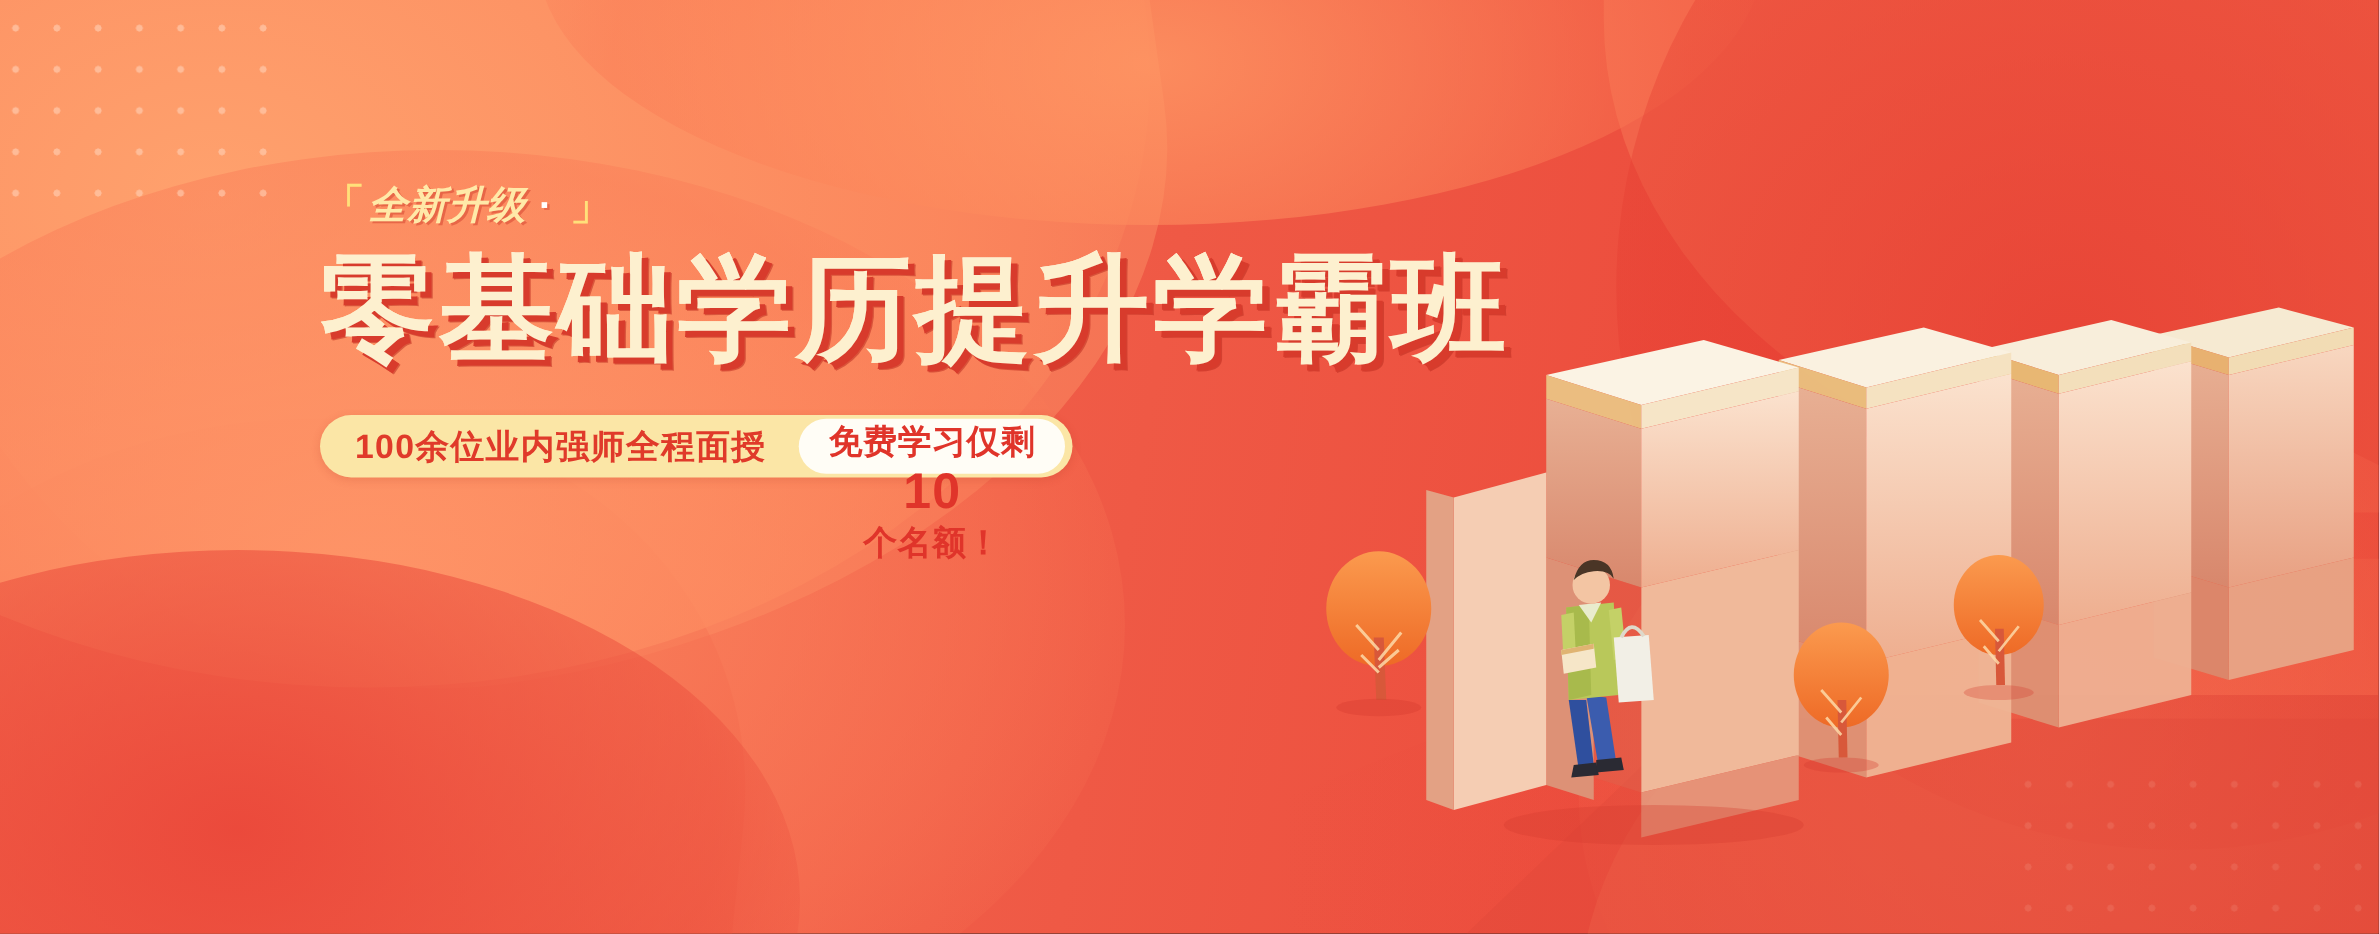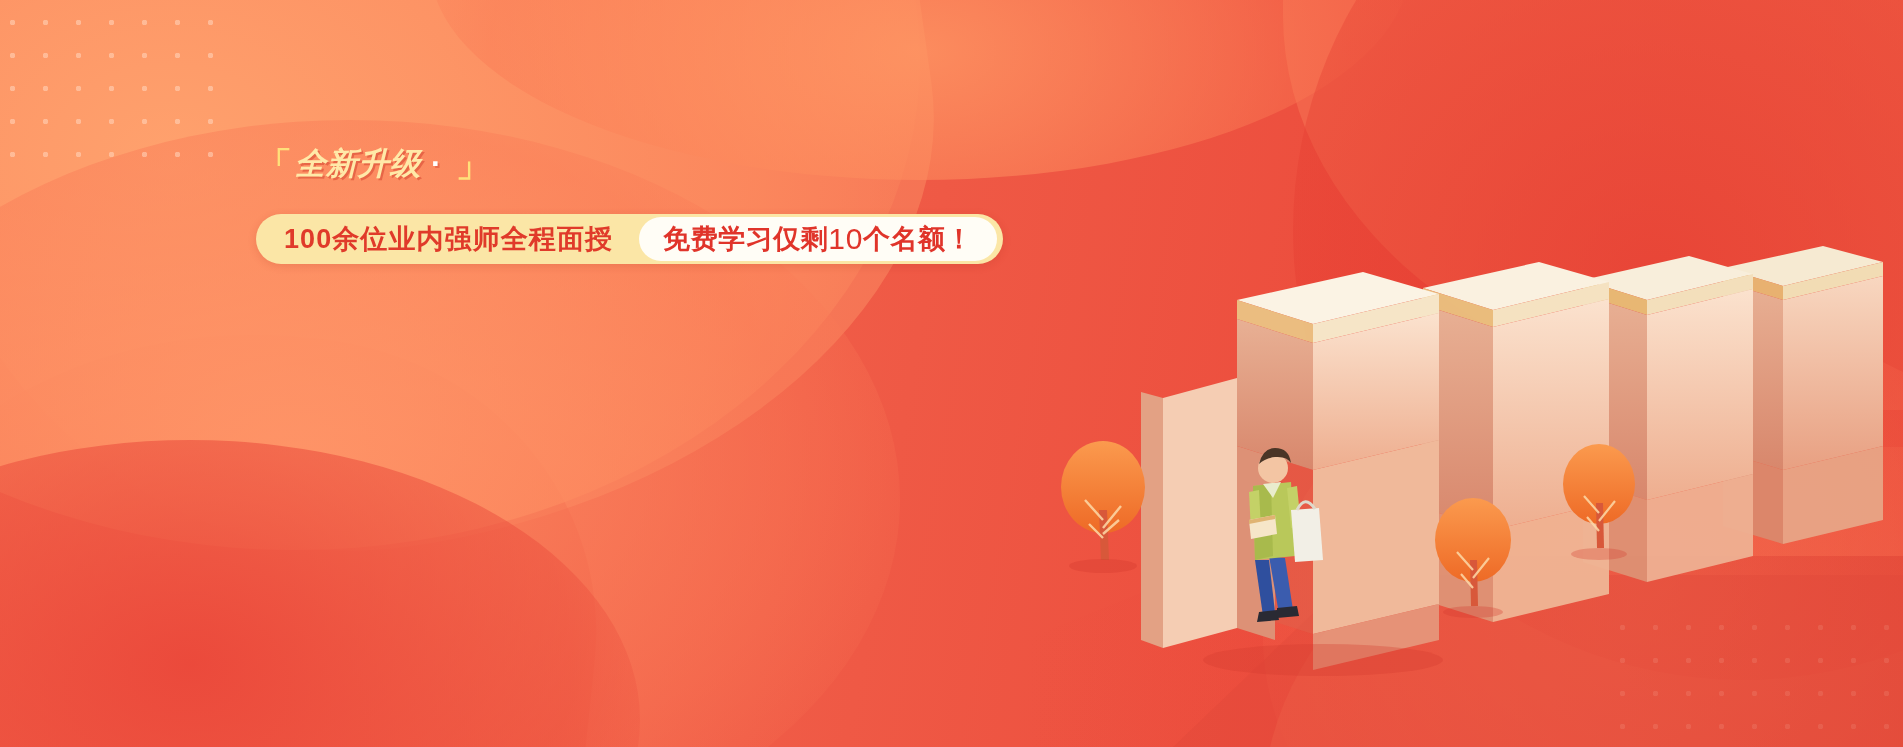--- a/index.html
+++ b/index.html
@@ -113,26 +113,26 @@
     background:#fbe6a6;
     border-radius:27px;
     padding:0 6px 0 28px;
     box-shadow:0 2px 8px rgba(160,35,25,.16);
   }
   .badge-left{
     color:#e03a2a;font-size:27px;font-weight:700;letter-spacing:.04em;
     white-space:nowrap;padding-right:26px;
   }
   .badge-pill{
-    display:inline-flex;align-items:center;justify-content:center;
+    display:inline-flex;align-items:center;justify-content:space-between;
     height:44px;border-radius:22px;background:#fffdf6;
-    padding:0 24px;white-space:nowrap;
+    padding:0 24px;white-space:nowrap;flex-direction:column;
   }
   .badge-pill span{color:#e0342a;font-size:27px;font-weight:700;letter-spacing:.02em;}
-  .badge-pill .num{font-size:30px;font-weight:400;}
+  .badge-pill .num{font-size:40px;font-weight:700;}
 
   
   .art{position:absolute;right:0;top:0;width:880px;height:747px;pointer-events:none;}
 </style>
 </head>
 <body>
 
 <div class="banner">
 
   <div class="bg-layer">
@@ -277,20 +277,21 @@
 
   <div class="copy">
 
     <div class="eyebrow">
       <span class="bracket open">「</span>
       <span class="eyebrow-hi">全新升级</span>
       <span class="eyebrow-dot eyebrow-wh">·</span>
       <span class="bracket close">」</span>
     </div>
 
+    <div class="headline">零基础学历提升学霸班</div>
 
     <div class="badge">
       <span class="badge-left">100余位业内强师全程面授</span>
       <span class="badge-pill">
         <span>免费学习仅剩</span>
           <span class="num">10</span>
           <span>个名额！</span>
       </span>
     </div>
 

